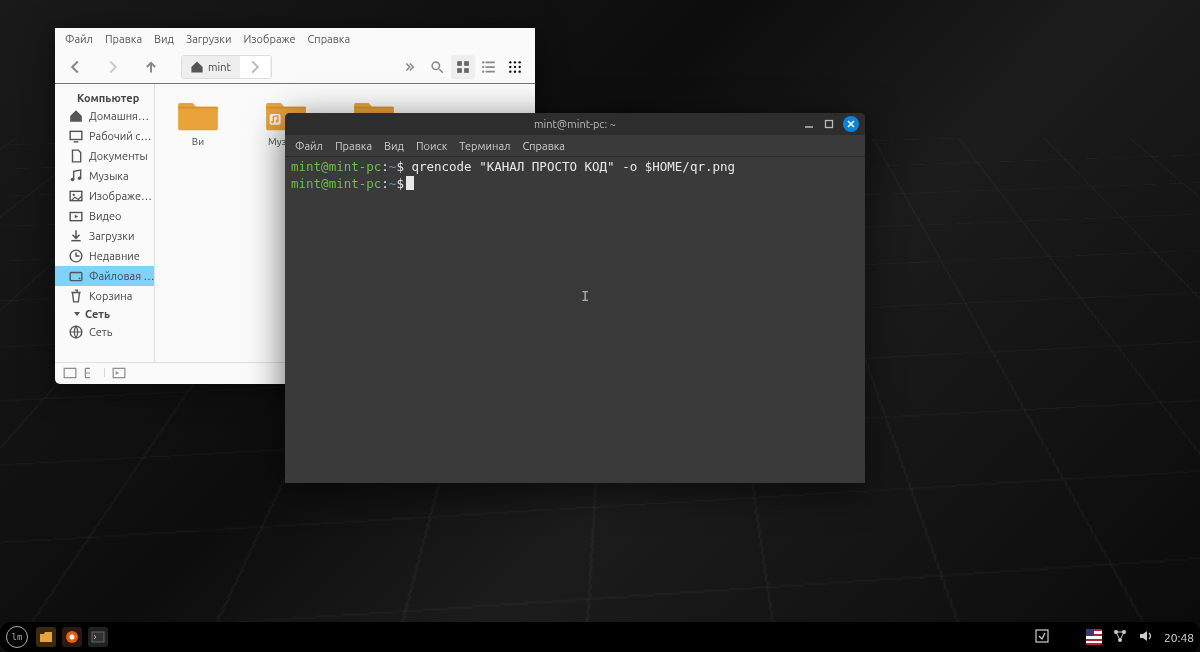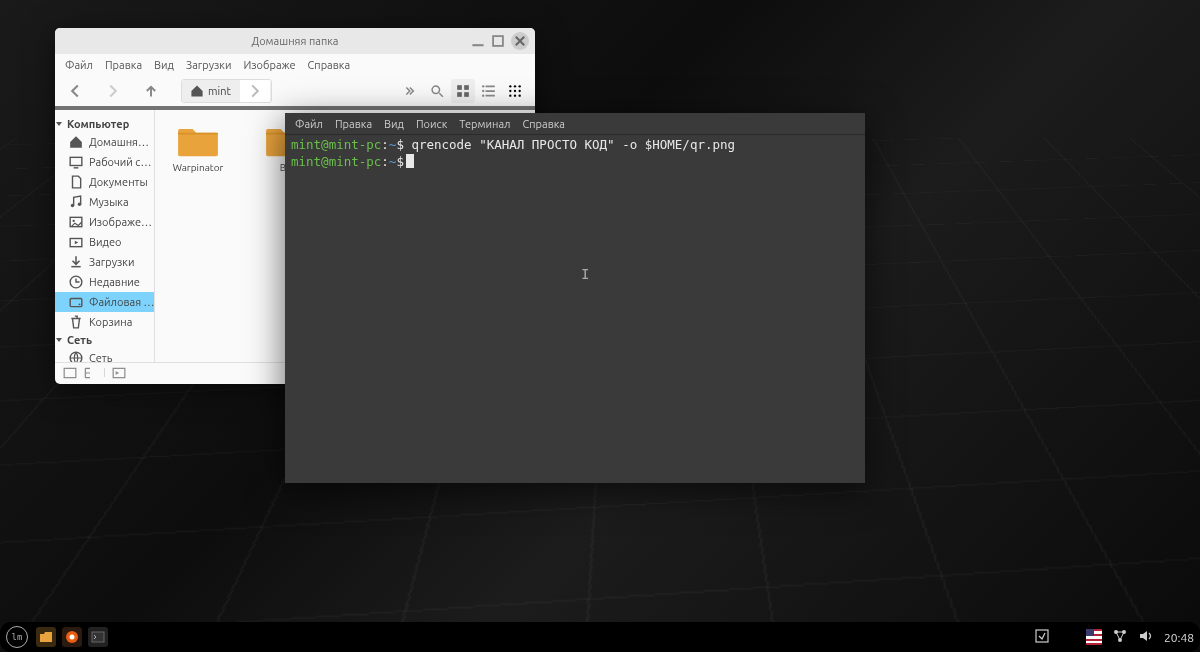--- a/index.html
+++ b/index.html
@@ -60,29 +60,29 @@
   box-shadow: 0 6px 30px rgba(0,0,0,0.5);
   display: flex; flex-direction: column;
   font-size: 12px; color: #333;
 }
 .fm-title { height:26px; display:flex; align-items:center; justify-content:center; position:relative; border-radius:5px 5px 0 0; background:#e8e8e8; }
 .fm-title-text { color:#666; font-size:11px; }
 .fm-title-controls { position:absolute; right:6px; display:flex; gap:6px; align-items:center;}
 .fm-title-controls .btn { width:14px; height:14px; color:#888; display:flex; align-items:center; justify-content:center; }
 .fm-title-controls .close { width:18px; height:18px; border-radius:50%; background:#ccc; }
 .fm-menu { height:22px; display:flex; align-items:center; gap:12px; padding:0 10px; font-size:11px; color:#555; background:#fafafa; }
-.fm-toolbar { height:34px; display:flex; align-items:center; padding:0 8px; gap:14px; border-bottom:4px solid #737373;justify-content:flex-end; }
+.fm-toolbar { height:34px; display:flex; align-items:center; padding:0 8px; gap:14px; border-bottom:1px solid #737373;justify-content:flex-end; }
 .fm-tb-btn { width:24px; height:24px; display:flex; align-items:center; justify-content:center; color:#888; border-radius:3px;}
 .fm-path { display:flex; align-items:center; height:24px; border:1px solid #ddd; border-radius:3px; background:#fff; margin-left:4px;}
 .fm-path-seg { padding:0 8px; height:100%; display:flex; align-items:center; gap:4px; font-size:11px; color:#444; border-right:1px solid #eee;}
 .fm-path-seg.active { background:#eee; }
 .fm-toolbar .right { margin-left:auto; display:flex; gap:2px;}
 .fm-body { flex:1; display:flex; min-height:0;}
 .fm-sidebar { width:100px; border-right:1px solid #e0e0e0; padding:6px 0; overflow:hidden; font-size:11px;}
-.fm-side-group { padding:2px 0; font-weight:bold; color:#444; display:flex; align-items:center; gap:4px;}
+.fm-side-group { padding:2px 18px; font-weight:bold; color:#444; display:flex; align-items:center; gap:4px;}
 .fm-side-item { padding:3px 6px 3px 14px; display:flex; align-items:center; gap:6px; color:#444; white-space:nowrap; overflow:hidden; text-overflow:ellipsis;}
 .fm-side-item.selected { background:#7dd3fc; }
 .fm-side-item svg { flex-shrink:0; }
 .fm-content { flex:1; padding:10px 8px; display:flex; flex-wrap:wrap; align-content:flex-start; gap:12px 18px; overflow:hidden;}
 .fm-item { width:70px; display:flex; flex-direction:column; align-items:center; gap:4px; }
 .fm-item .folder-icon { width:46px; height:38px; }
 .fm-item .label { font-size:10px; color:#444; text-align:center; white-space:nowrap; overflow:hidden; text-overflow:ellipsis; width:100%;}
 .fm-status { height:22px; border-top:1px solid #e0e0e0; display:flex; align-items:center; padding:0 8px; font-size:10px; color:#666; }
 .fm-status .left-icons { display:flex; gap:6px; }
 .fm-status .msg { margin-left:auto;}
@@ -114,40 +114,20 @@
 
 
 .ico { width:14px; height:14px; }
 </style>
 </head>
 <body>
 
 <div class="wallpaper"></div>
 
 <div class="fm-window">
-  <div class="fm-title">
-    <span class="fm-title-text">Домашняя папка</span>
-    <div class="fm-title-controls">
-      <span class="btn">
-        <svg class="ico" viewBox="0 0 10 10">
-            <path d="M1 8 H9" stroke="currentColor" stroke-width="1.5"></path>
-          </svg>
-      </span>
-      <span class="btn">
-        <svg class="ico" viewBox="0 0 10 10">
-            <rect x="1.5" y="1.5" width="7" height="7" fill="none" stroke="currentColor" stroke-width="1.3"></rect>
-          </svg>
-      </span>
-      <span class="btn close">
-        <svg class="ico" viewBox="0 0 10 10">
-            <path d="M2 2 L8 8 M8 2 L2 8" stroke="#666" stroke-width="1.5"></path>
-          </svg>
-      </span>
-    </div>
-  </div>
   <div class="fm-menu">
     <span>Файл</span>
     <span>Правка</span>
     <span>Вид</span>
     <span>Загрузки</span>
     <span>Изображе</span>
     <span>Справка</span>
   </div>
   <div class="fm-toolbar">
     <span class="fm-tb-btn">
@@ -310,27 +290,20 @@
           <div class="fm-side-item">
             <svg class="ico" viewBox="0 0 12 12">
               <circle cx="6" cy="6" r="5" fill="none" stroke="#555" stroke-width="1.2"></circle>
               <path d="M1 6 H11 M6 1 Q9 6 6 11 Q3 6 6 1" fill="none" stroke="#555"></path>
             </svg>
             <span>Сеть</span>
           </div>
         </div>
     </div>
     <div class="fm-content" id="fm-content">
-        <div class="fm-item">
-          <svg class="folder-icon" viewBox="0 0 48 42">
-            <path d="M2 12 L2 38 Q2 40 4 40 L44 40 Q46 40 46 38 L46 16 Q46 14 44 14 L22 14 L18 10 L4 10 Q2 10 2 12 Z" fill="#e8a33d"></path>
-            <path d="M2 14 L46 14 L46 16 L2 16 Z" fill="#d8922a"></path>
-          </svg>
-          <span class="label">Warpinator</span>
-        </div>
         <div class="fm-item">
           <svg class="folder-icon" viewBox="0 0 48 42">
             <path d="M2 12 L2 38 Q2 40 4 40 L44 40 Q46 40 46 38 L46 16 Q46 14 44 14 L22 14 L18 10 L4 10 Q2 10 2 12 Z" fill="#e8a33d"></path>
             <path d="M2 14 L46 14 L46 16 L2 16 Z" fill="#d8922a"></path>
           </svg>
           <span class="label">Ви</span>
         </div>
         <div class="fm-item">
           <svg class="folder-icon" viewBox="0 0 48 42">
             <path d="M2 12 L2 38 Q2 40 4 40 L44 40 Q46 40 46 38 L46 16 Q46 14 44 14 L22 14 L18 10 L4 10 Q2 10 2 12 Z" fill="#e8a33d"></path>
@@ -364,20 +337,40 @@
       <span><svg class="ico" viewBox="0 0 12 12">
             <rect x="1" y="2" width="10" height="8" fill="none" stroke="#888"></rect>
             <path d="M3 5 L5 6 L3 7" stroke="#888" fill="none"></path>
           </svg></span>
     </div>
     <span class="msg">"qr.png" выделен</span>
   </div>
 </div>
 
 <div class="term-window">
+  <div class="term-title">
+    <span class="term-title-text">mint@mint-pc: ~</span>
+    <div class="term-title-controls">
+      <span class="btn">
+          <svg width="10" height="10" viewBox="0 0 10 10">
+            <path d="M1 8 H9" stroke="#bbb" stroke-width="1.5"></path>
+          </svg>
+        </span>
+      <span class="btn">
+          <svg width="10" height="10" viewBox="0 0 10 10">
+            <rect x="1.5" y="1.5" width="7" height="7" fill="none" stroke="#bbb" stroke-width="1.3"></rect>
+          </svg>
+        </span>
+      <span class="btn close">
+          <svg width="10" height="10" viewBox="0 0 10 10">
+            <path d="M2 2 L8 8 M8 2 L2 8" stroke="#fff" stroke-width="1.5"></path>
+          </svg>
+        </span>
+    </div>
+  </div>
   <div class="term-menu">
     <span>Файл</span>
     <span>Правка</span>
     <span>Вид</span>
     <span>Поиск</span>
     <span>Терминал</span>
     <span>Справка</span>
   </div>
   <div class="term-body" id="term-body">
     <span class="text-cursor-ibeam">I</span>

